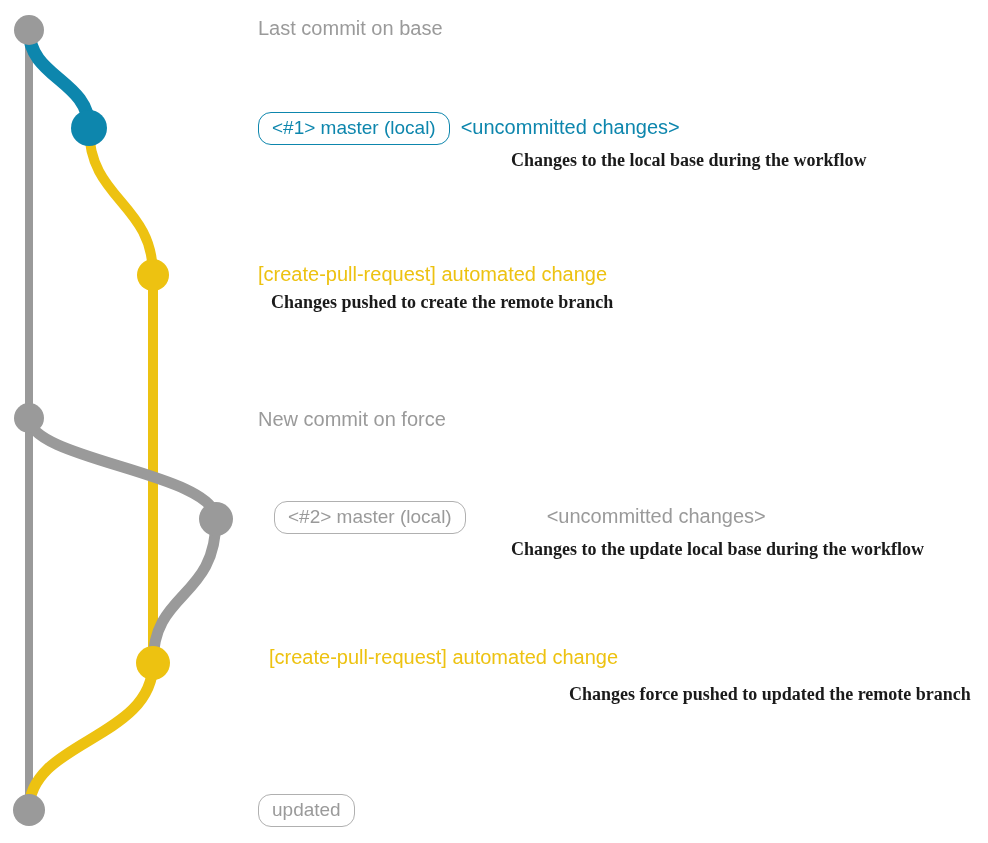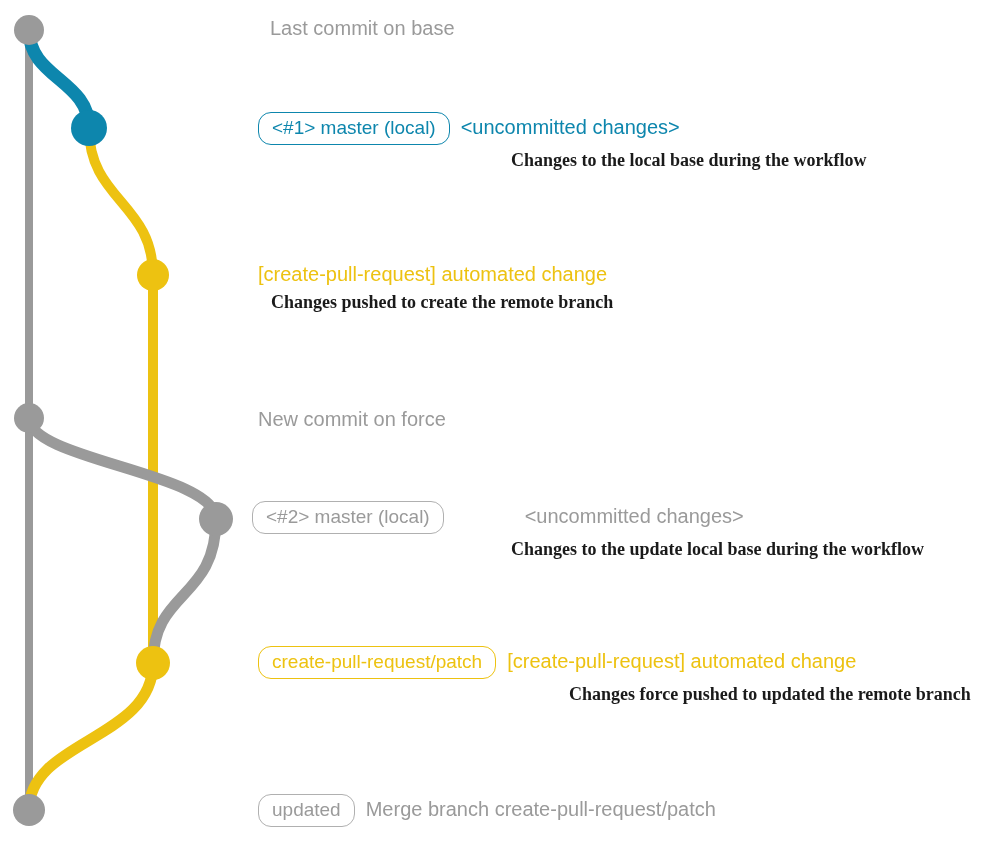--- a/index.html
+++ b/index.html
@@ -92,51 +92,49 @@
 
   <circle cx="29" cy="30" r="15" fill="#9a9a9a"></circle>
   <circle cx="89" cy="128" r="18" fill="#0d86ad"></circle>
   <circle cx="153" cy="275" r="16" fill="#edc211"></circle>
   <circle cx="29" cy="418" r="15" fill="#9a9a9a"></circle>
   <circle cx="216" cy="519" r="17" fill="#9a9a9a"></circle>
   <circle cx="153" cy="663" r="17" fill="#edc211"></circle>
   <circle cx="29" cy="810" r="16" fill="#9a9a9a"></circle>
 </svg>
 
-<div class="row" style="left:258px; top:17px;margin-left:12px;">
+<div class="row" style="left:258px; top:17px;">
   <span class="headline gray">Last commit on base</span>
 </div>
 
 <div class="row" style="left:258px; top:112px;">
   <span class="pill blue">&lt;#1&gt; master (local)</span>
   <span class="pill-gap"></span>
   <span class="headline blue">&lt;uncommitted changes&gt;</span>
 </div>
 <div class="subdesc" style="left:511px; top:150px;">Changes to the local base during the workflow</div>
 
 <div class="row" style="left:258px; top:263px;">
   <span class="headline yellow">[create-pull-request] automated change</span>
 </div>
 <div class="subdesc" style="left:271px; top:292px;">Changes pushed to create the remote branch</div>
 
 <div class="row" style="left:258px; top:408px;">
   <span class="headline gray">New commit on force</span>
 </div>
 
-<div class="row" style="left:252px; top:501px;gap:35px;">
+<div class="row" style="left:274px; top:501px;gap:35px;">
   <span class="pill gray">&lt;#2&gt; master (local)</span>
   <span class="pill-gap"></span>
   <span class="headline gray">&lt;uncommitted changes&gt;</span>
 </div>
 <div class="subdesc" style="left:511px; top:539px;">Changes to the update local base during the workflow</div>
 
 <div class="row" style="left:258px; top:646px;">
-  <span class="pill yellow">create-pull-request/patch</span>
   <span class="pill-gap"></span>
   <span class="headline yellow">[create-pull-request] automated change</span>
 </div>
 <div class="subdesc" style="left:569px; top:684px;">Changes force pushed to updated the remote branch</div>
 
 <div class="row" style="left:258px; top:794px;">
   <span class="pill gray">updated</span>
   <span class="pill-gap"></span>
-  <span class="headline gray">Merge branch create-pull-request/patch</span>
 </div>
 
 </body></html>

